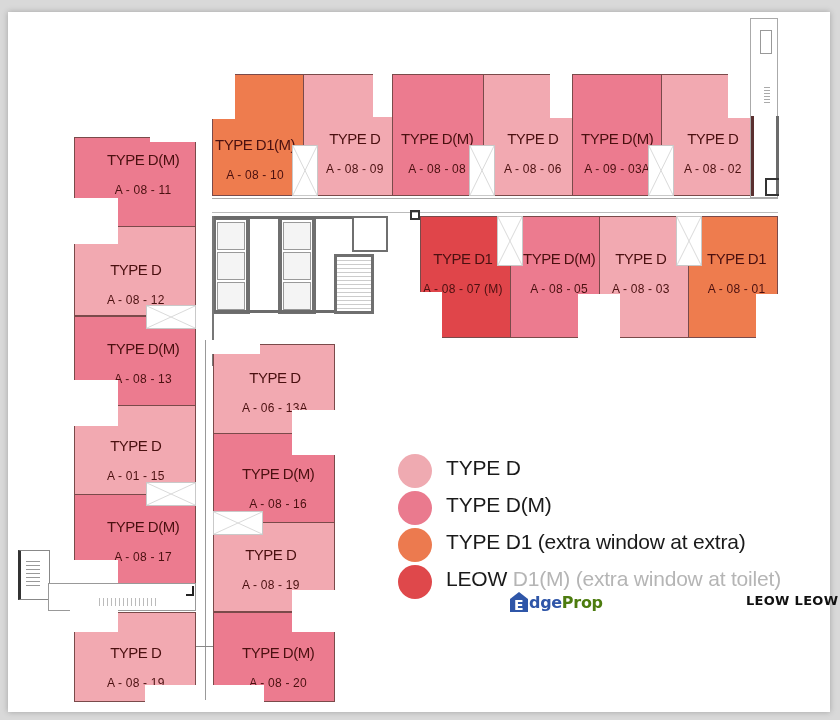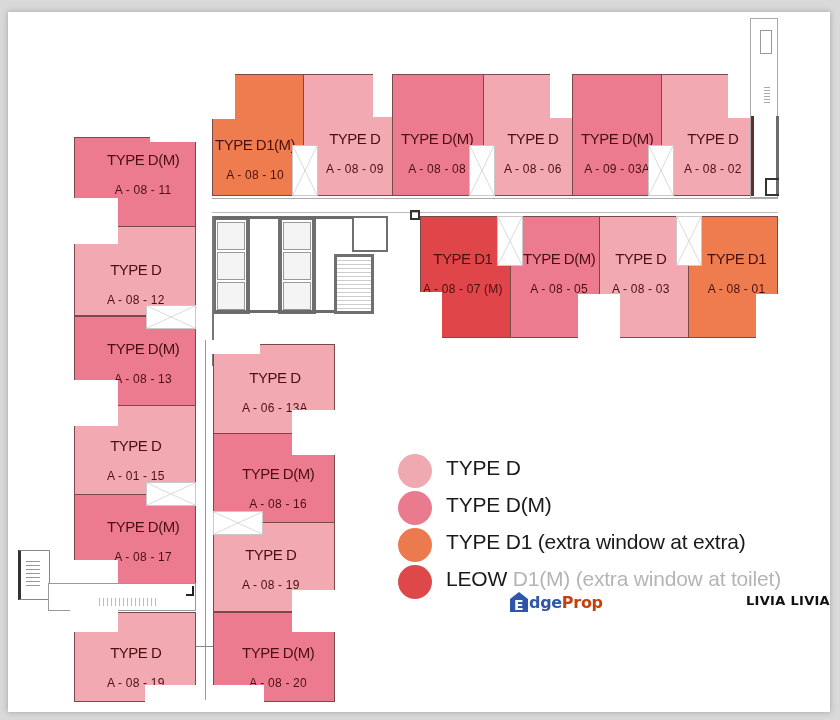--- a/index.html
+++ b/index.html
@@ -19,21 +19,21 @@
   .shaft { position:absolute; box-sizing:border-box; border:1px solid #999; background:#f4f4f4; }
   .legend { position:absolute; left:398px; top:452px; }
   .legend-item { position:relative; height:37px; }
   .dot { position:absolute; left:0; top:2px; width:34px; height:34px; border-radius:50%; filter:blur(0.4px); }
   .legend-text { position:absolute; left:48px; top:4px; font-size:21px; color:#1a1a1a; white-space:nowrap; letter-spacing:-0.2px; }
   .fade { color:#b5b5b5; }
   .brand { position:absolute; left:510px; top:590px; height:24px; display:flex; align-items:center; }
   .brand-mark { width:18px; height:20px; background:#2f56a8; position:relative; margin-right:1px; clip-path:polygon(50% 0,100% 35%,100% 100%,0 100%,0 35%); }
   .brand-mark span { position:absolute; left:4px; top:5px; color:#fff; font-weight:bold; font-size:14px; font-family:"DejaVu Sans", sans-serif; }
   .brand-text { font-family:"DejaVu Sans", sans-serif; font-weight:bold; font-size:16px; color:#2f56a8; letter-spacing:-0.3px; }
-  .brand-text b { color:#c2410c; }
+  .brand-text b { color:#4d7c0f; }
   .agent { position:absolute; left:746px; top:593px; font-family:"DejaVu Sans", sans-serif; font-weight:bold; font-size:13px; color:#111; letter-spacing:0.3px; }
 </style>
 </head>
 <body>
 
 <div class="card"></div>
 
 <div class="plan">
 
   <div class="unit" style="left:212px;top:74px;width:92px;height:122px;background:#ee7c4e;">
@@ -307,13 +307,13 @@
     <div class="legend-text"><span>LEOW</span><span class="fade"> D1(M) (extra window at toilet)</span></div>
   </div>
 </div>
 
 <div class="brand">
   <div class="brand-mark">
       <span>E</span>
     </div>
   <div class="brand-text"><span>dge</span><b>Prop</b></div>
 </div>
-<div class="agent">LIVIA LIVIA</div>
+<div class="agent">LEOW LEOW</div>
 
 </body></html>

